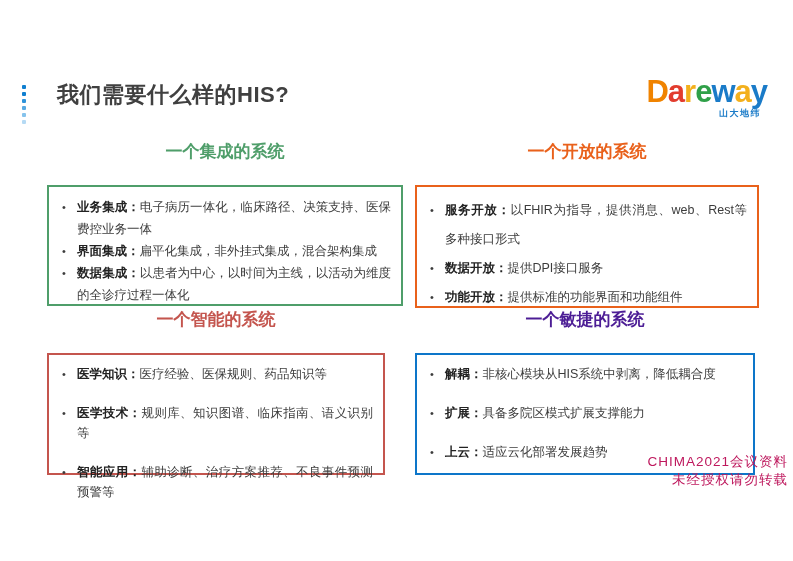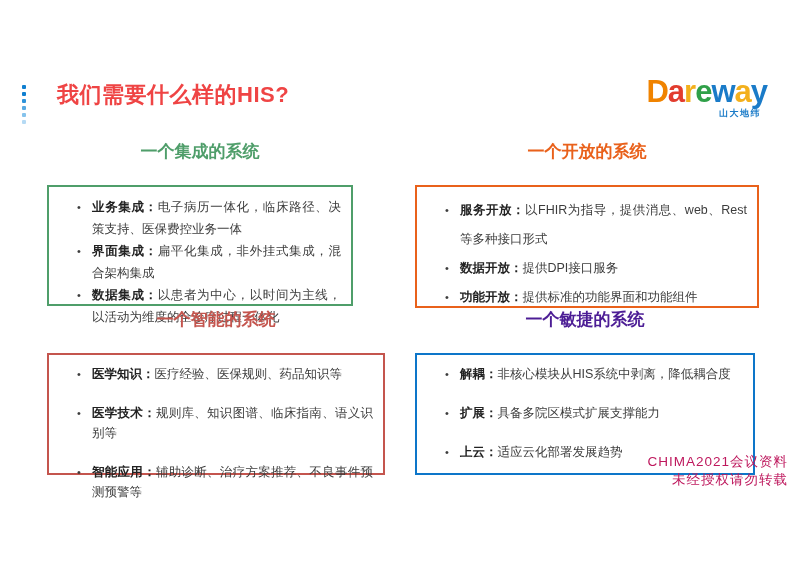--- a/index.html
+++ b/index.html
@@ -19,49 +19,49 @@
   .title-dots i { width:4px; height:4px; border-radius:1px; display:block; }
   .title-dots i:nth-child(1){background:#0f7fd0;}
   .title-dots i:nth-child(2){background:#0f7fd0;}
   .title-dots i:nth-child(3){background:#2f93da;}
   .title-dots i:nth-child(4){background:#58a9e2;}
   .title-dots i:nth-child(5){background:#86c3ec;}
   .title-dots i:nth-child(6){background:#b5daf4;}
 
   .slide-title {
     position:absolute; left:57px; top:80px;
-    font-size:22px; font-weight:bold; color:#ef4444;
+    font-size:22px; font-weight:bold; color:#404040;
     letter-spacing:0.5px;
   }
 
   .logo { position:absolute; right:26px; top:76px; text-align:right; }
   .logo-word {
     font-size:31px; font-weight:800; line-height:1;
     letter-spacing:-1px; white-space:nowrap;
   }
   .logo-sub {
     font-size:9px; font-weight:bold; color:#1a7bc8;
     letter-spacing:1.5px; margin-top:0; padding-right:6px;
   }
 
   
   .section { position:absolute; box-sizing:border-box; }
-  .sec-integrated { left:47px;  top:140px; width:306px; }
+  .sec-integrated { left:47px;  top:140px; width:356px; }
   .sec-open       { left:415px; top:140px; width:344px; }
   .sec-intelligent{ left:47px;  top:308px; width:338px; }
   .sec-agile      { left:415px; top:308px; width:340px; }
 
   .section-title {
     text-align:center; font-size:17px; font-weight:bold;
     height:24px; line-height:24px; margin-bottom:15px;
   }
 
   .box {
     border:2px solid; box-sizing:border-box;
-    padding:9px 10px 0 21px; background:#fff;margin-top:21px;
+    padding:9px 10px 0 6px; background:#fff;margin-top:21px;
   }
   .sec-integrated .box { height:121px; }
   .sec-open .box        { height:123px; }
   .sec-intelligent .box { height:122px; }
   .sec-agile .box       { height:122px; }
 
   .box ul { list-style:none; margin:0; padding:0; }
   .box li {
     position:relative; padding-left:22px;
     font-size:12.5px; color:#3c3c3c; text-align:justify;

